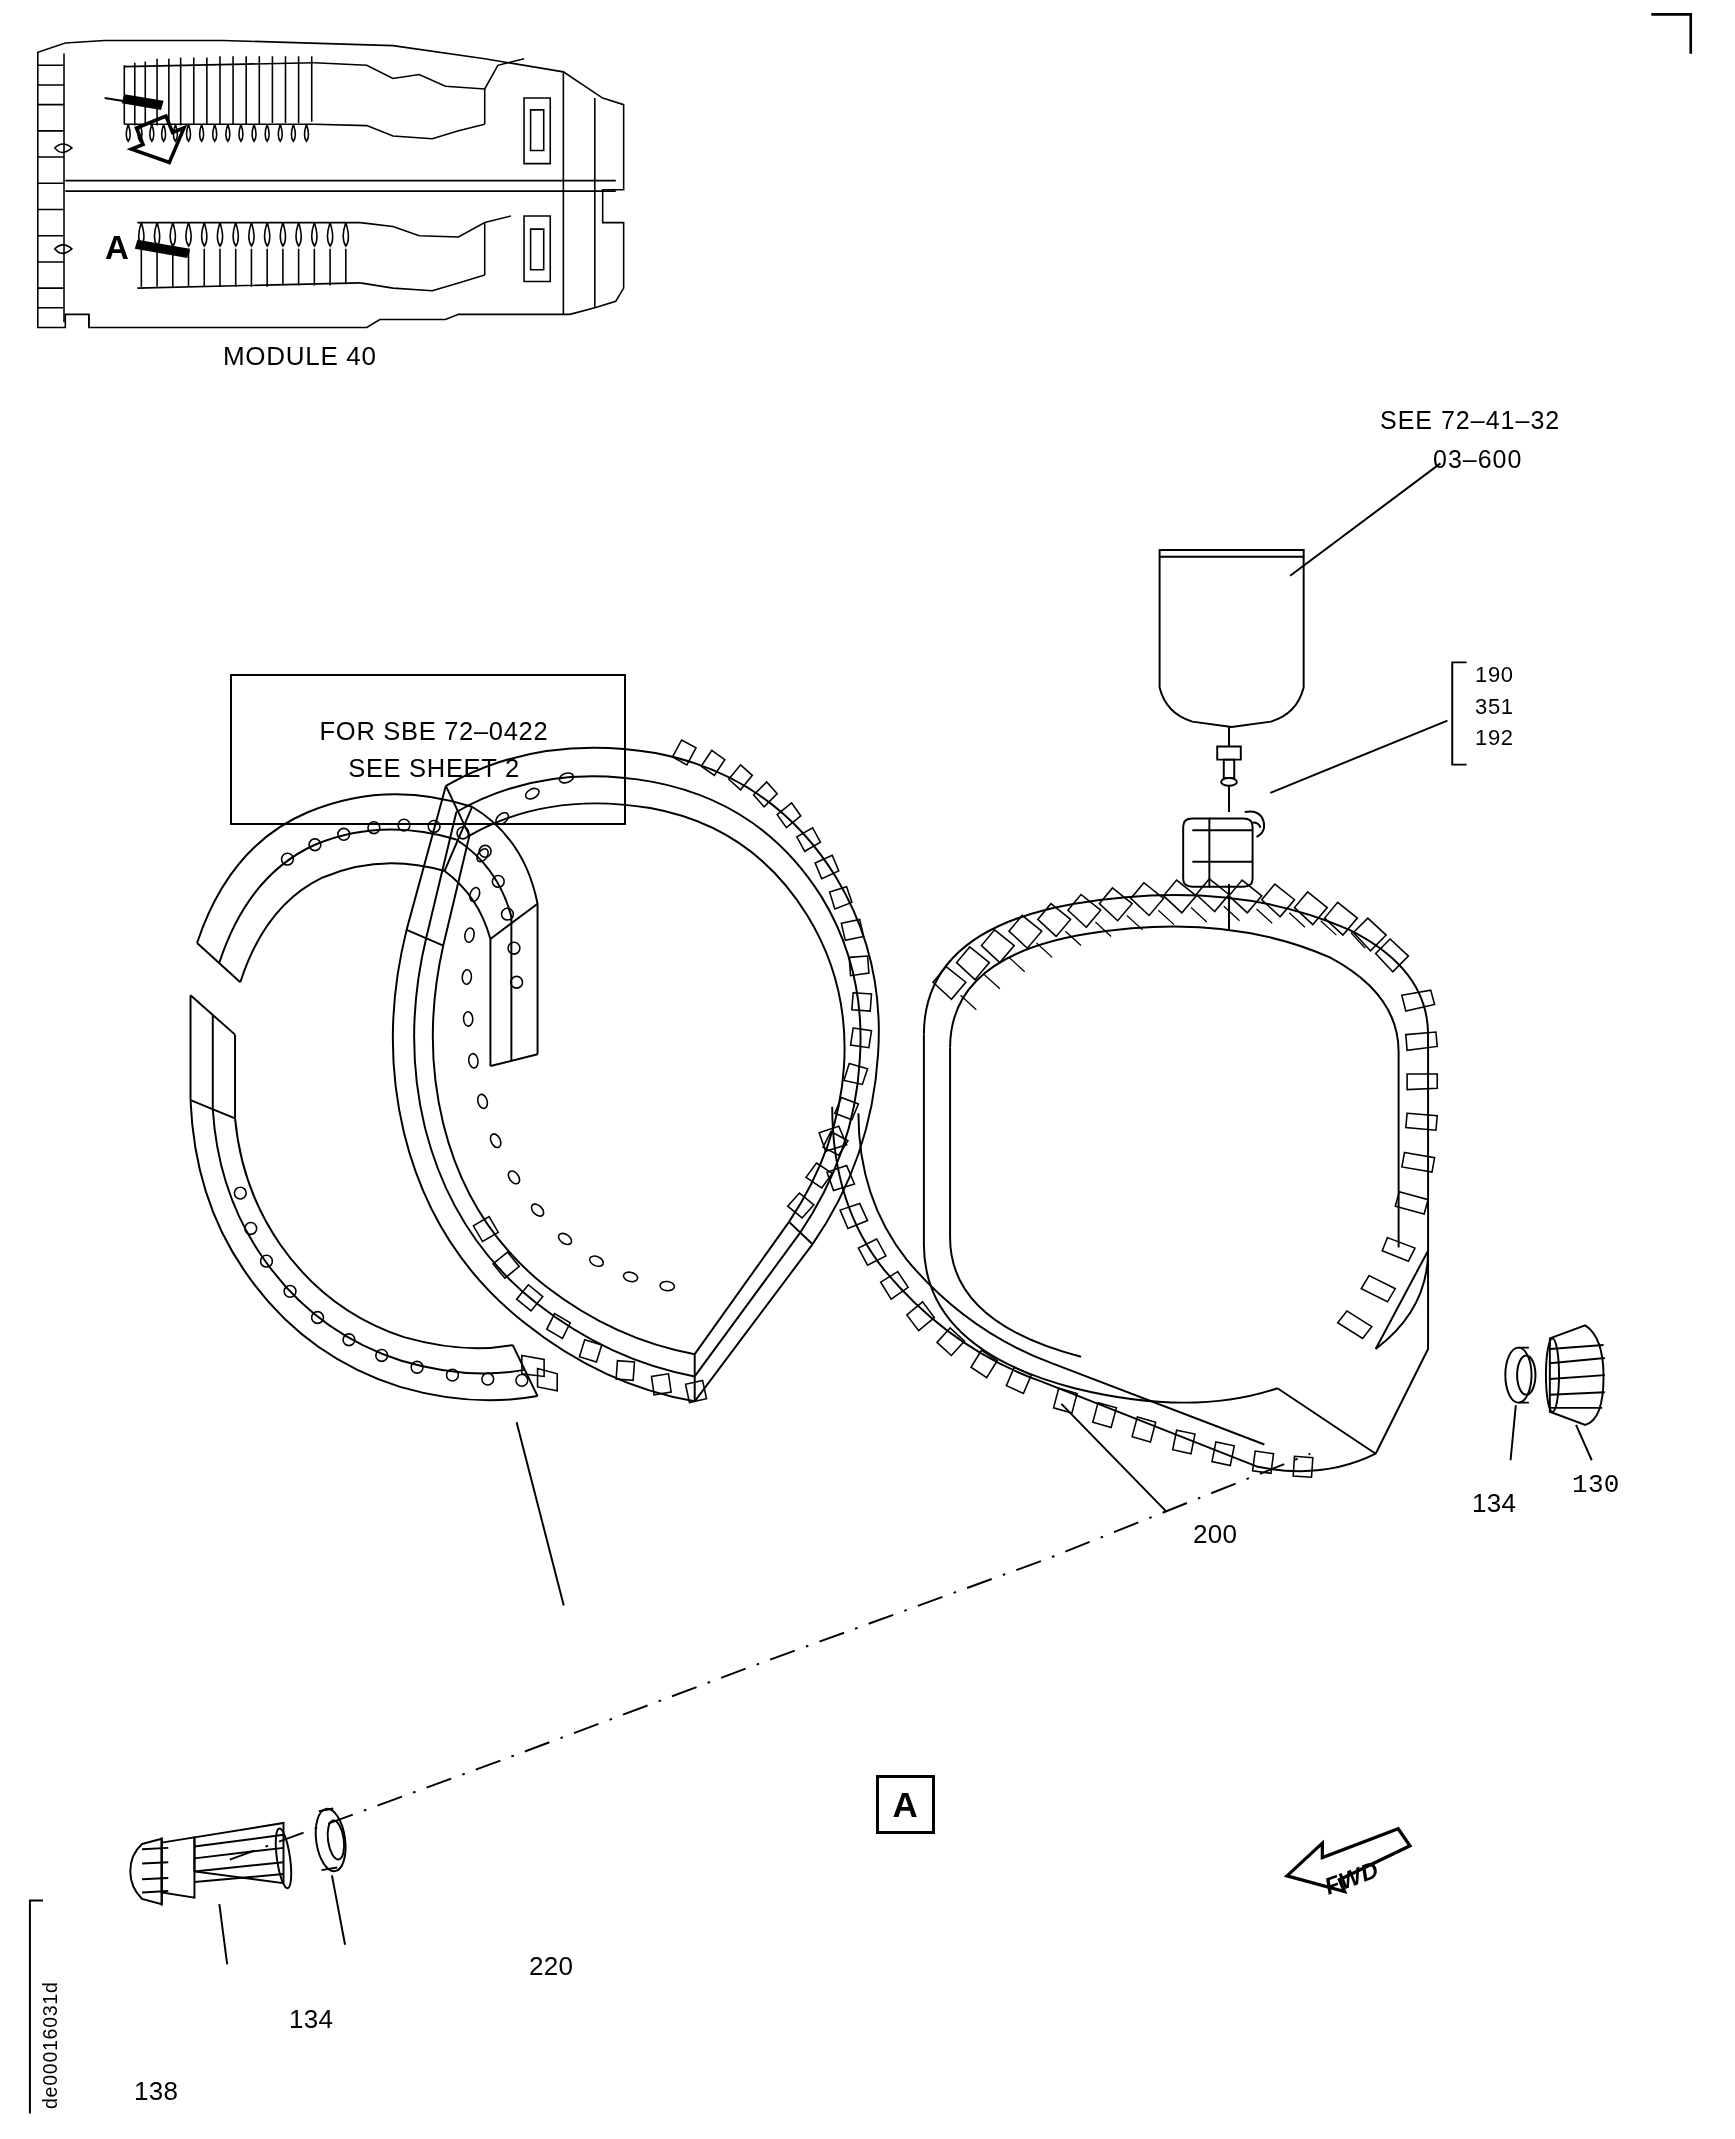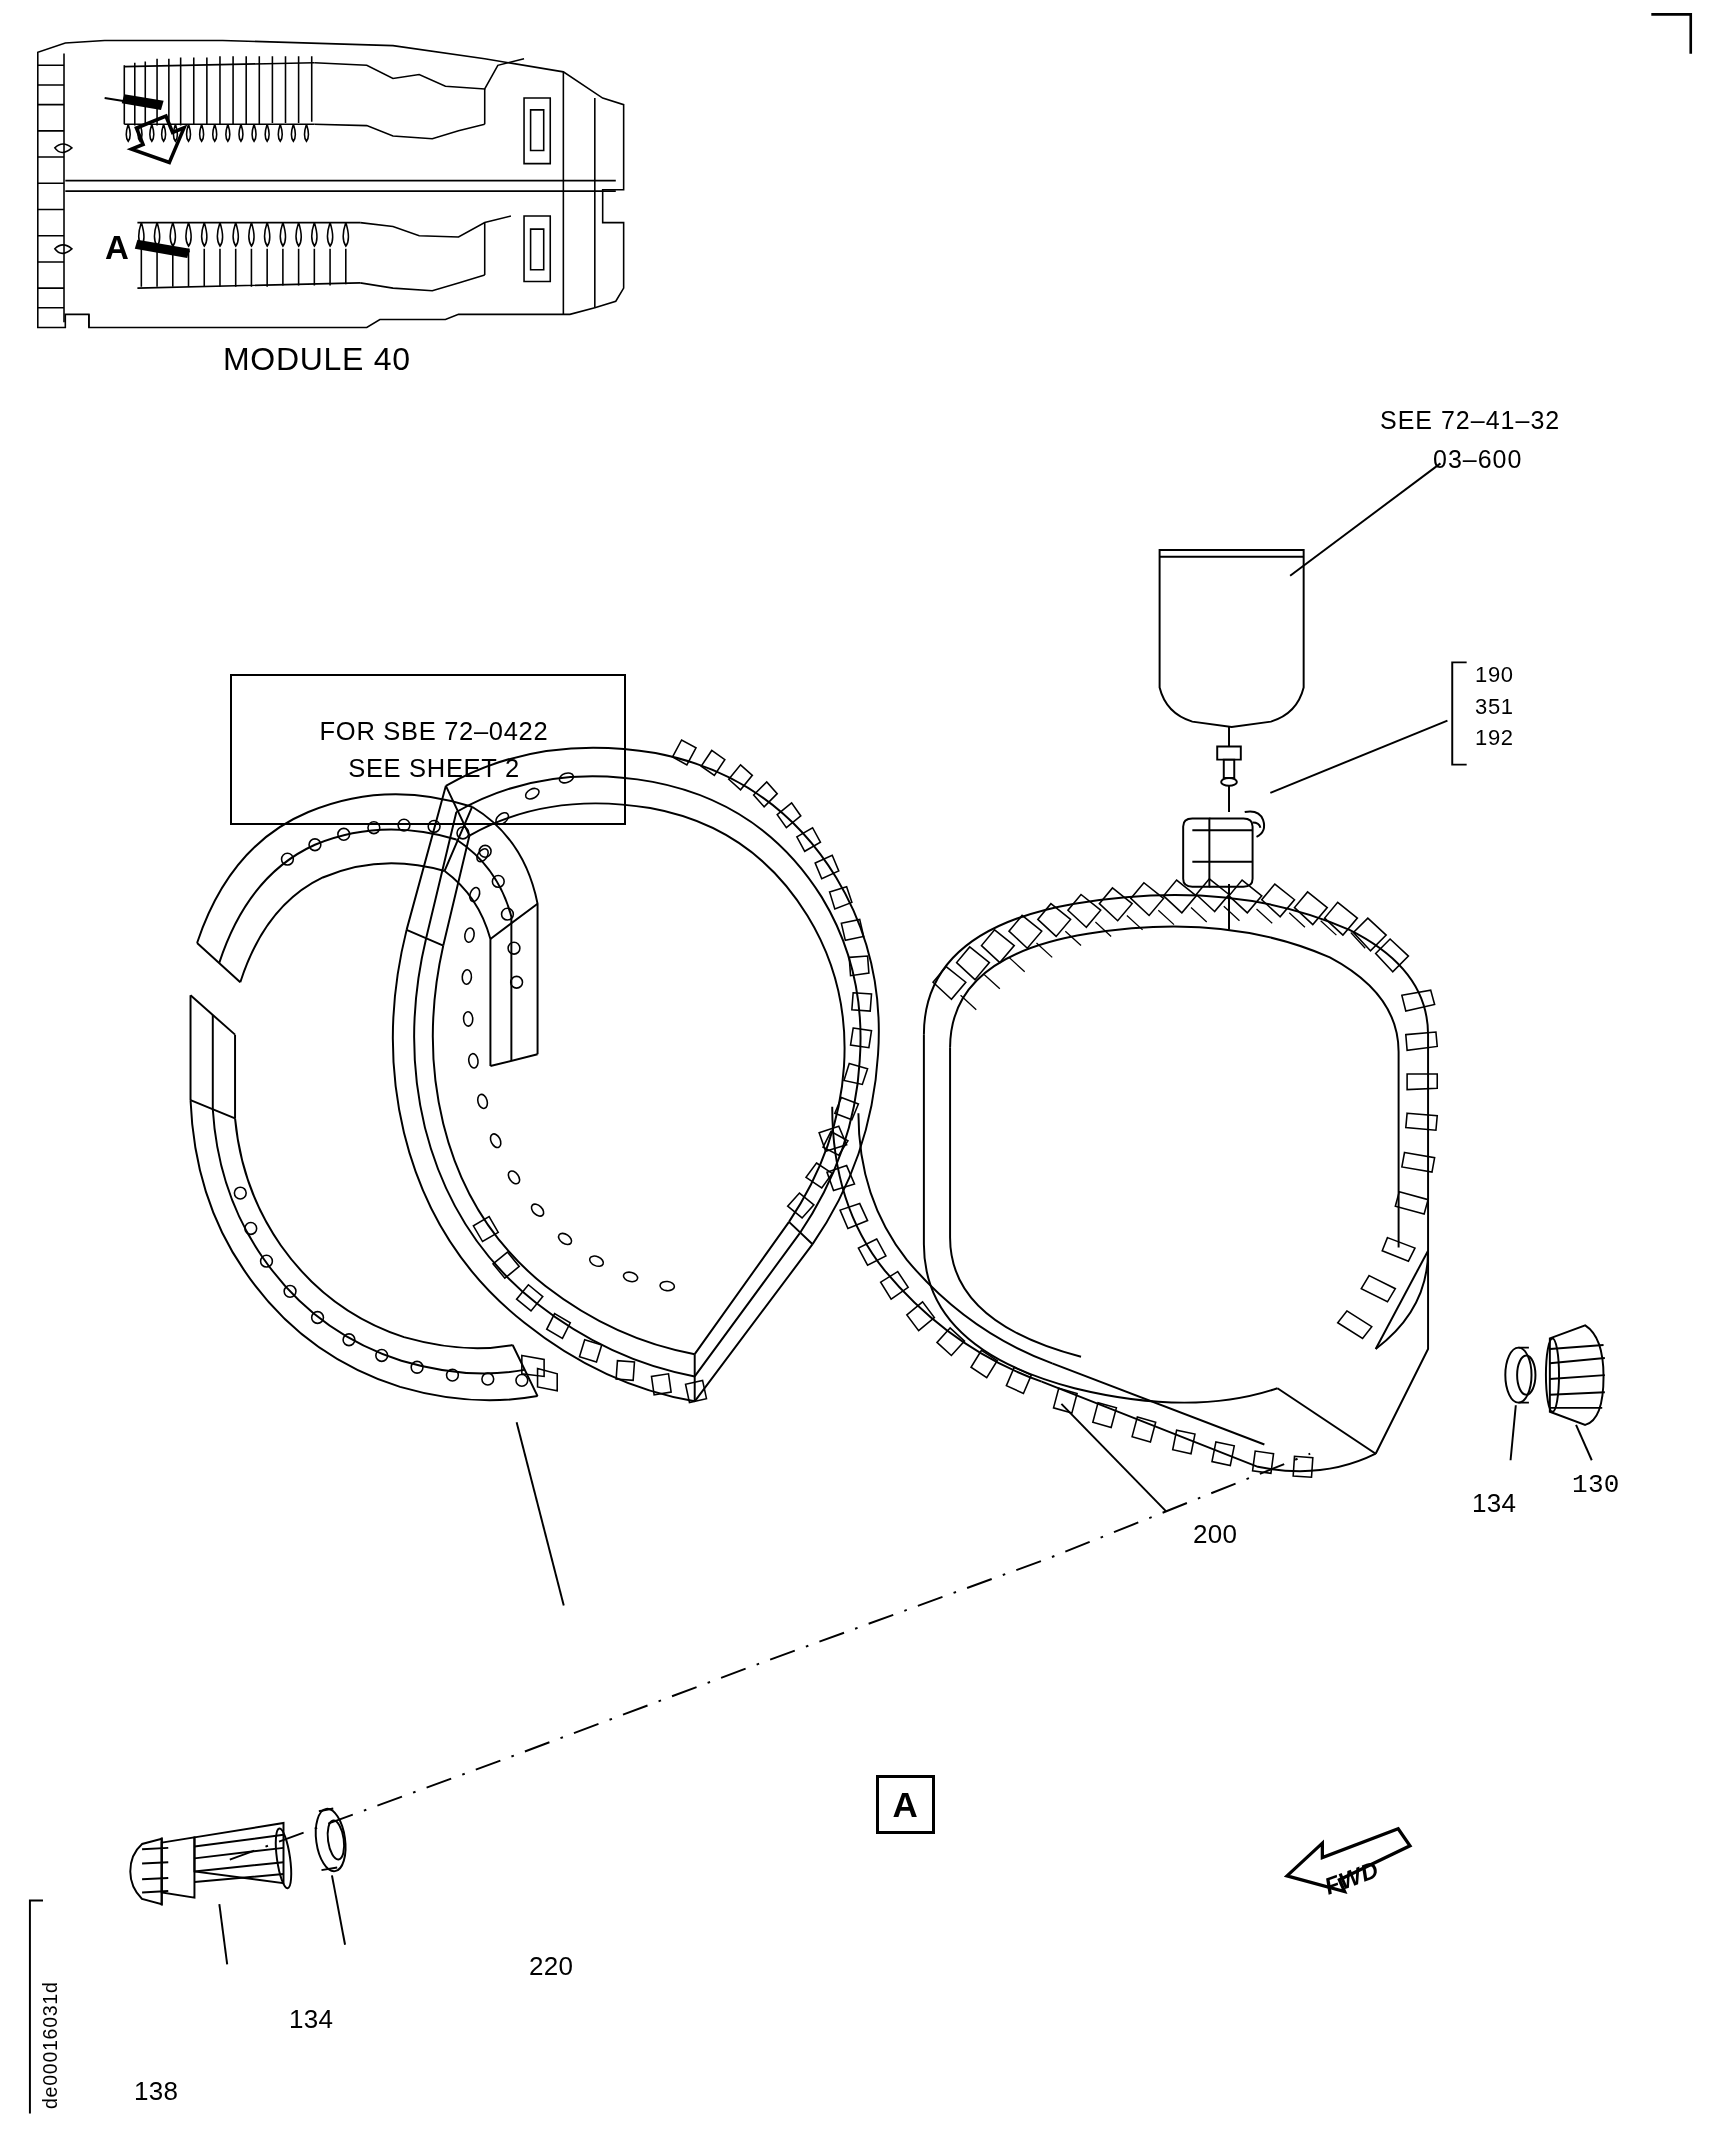--- a/index.html
+++ b/index.html
@@ -28,21 +28,21 @@
     position: absolute;
     font-family: "Liberation Sans", sans-serif;
     font-size: 22px;
     letter-spacing: 0.3px;
     white-space: pre;
     color: #000;
   }
   .lbl-lg { font-size: 26px; }
   .module-label {
     position: absolute;
-    font-size: 32px;
+    font-size: 26px;
     letter-spacing: 0.7px;
     white-space: pre;
   }
   .ref-label {
     position: absolute;
     font-size: 25px;
     letter-spacing: 1px;
     white-space: pre;
     text-align: center;
   }

